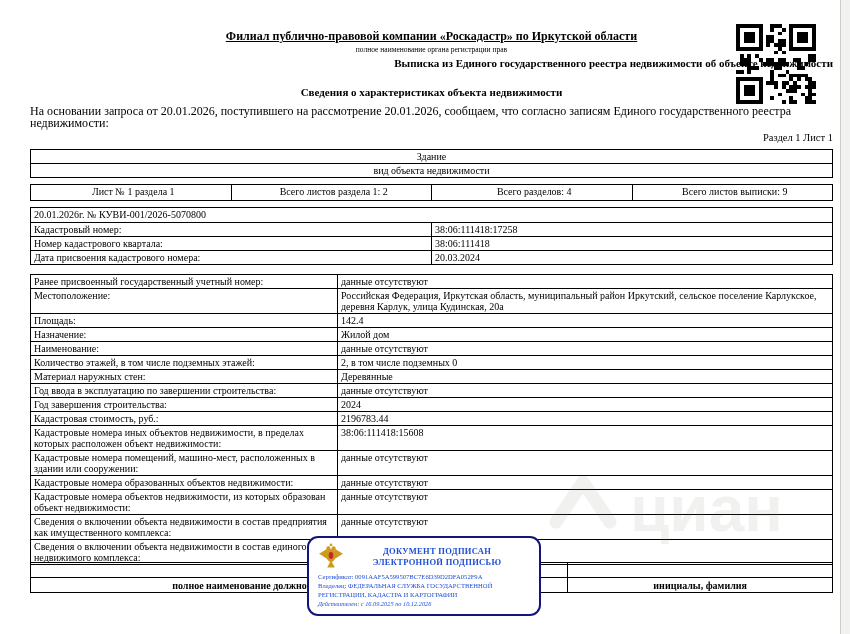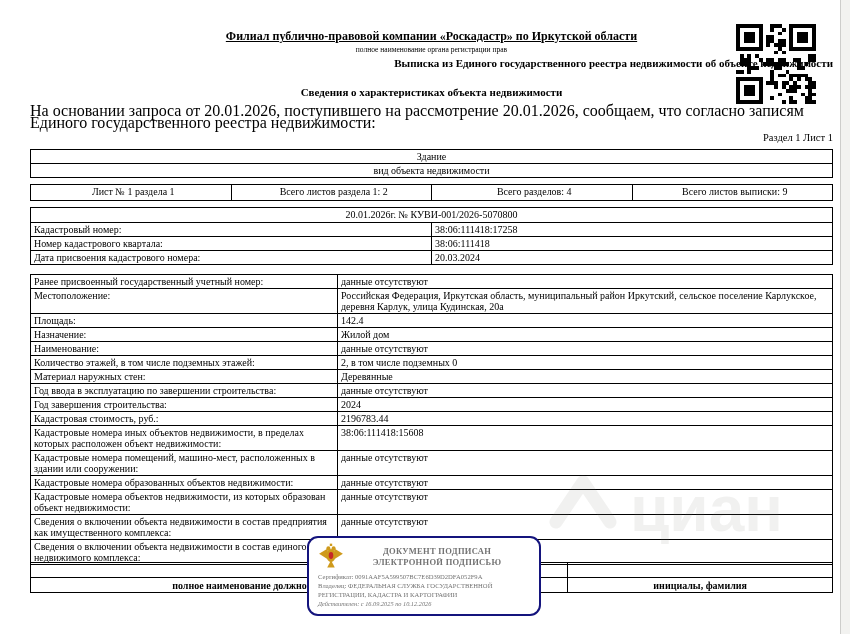--- a/index.html
+++ b/index.html
@@ -9,39 +9,39 @@
     font-family:"Liberation Serif", serif;
   }
   .edge{position:absolute;top:0;right:0;width:9px;height:634px;background:#f2f2f0;border-left:1px solid #cdcdcb;}
   .qr{position:absolute;top:24px;left:736px;width:80px;height:80px;}
   .qr svg{width:80px;height:80px;shape-rendering:crispEdges;}
   .content{position:absolute;left:30px;top:0;width:803px;}
   .hdr-org{margin-top:29px;text-align:center;font-weight:bold;font-size:12px;text-decoration:underline;}
   .hdr-cap{text-align:center;font-size:7.5px;margin-top:1px;}
   .hdr-title{text-align:right;font-weight:bold;font-size:11px;margin-top:3px;}
   .hdr-section{text-align:center;font-weight:bold;font-size:11px;margin-top:17px;}
-  .request-line{font-size:16px;margin-top:7px;line-height:12px;}
+  .request-line{font-size:12px;margin-top:7px;line-height:12px;}
   .razdel{text-align:right;font-size:10.5px;margin-top:3px;}
   table{border-collapse:collapse;width:100%;table-layout:fixed;}
   table.tbl{margin-top:6px;border-radius:13px;}
   table.gap{margin-top:9px;}
   td{border:1px solid #000;font-size:10px;line-height:11px;padding:1px 3px;vertical-align:top;word-wrap:break-word;}
   td.c{text-align:center;}
   .cols4 td{width:25%;text-align:center;height:13px;padding-left:8px;}
   td.k{width:37.4%;}
-  .reqrow td{height:12px;text-align:center;}
+  .reqrow td{height:12px;}
   
   table.sig{position:absolute;left:0;top:562px;width:803px;}
   .sig td{height:12px;font-size:10px;}
   .sig td.lbl{font-weight:bold;text-align:center;vertical-align:middle;}
   
   .stamp{
     position:absolute;left:307px;top:536px;width:234px;height:80px;box-sizing:border-box;
     background:#fff;border:2.5px solid #14147d;border-radius:11px;
-    color:#737373;padding:5px 9px 0 9px;z-index:5;
+    color:#1d4ed8;padding:5px 9px 0 9px;z-index:5;
   }
   .stamp-top{display:flex;align-items:center;}
   .coat{width:26px;height:27px;flex:0 0 auto;}
   .stamp-head{flex:1;text-align:center;font-size:8.5px;font-weight:bold;letter-spacing:.3px;line-height:11px;}
   .stamp-cert{font-size:6.6px;margin-top:3px;white-space:nowrap;}
   .stamp-owner{font-size:6.6px;margin-top:2px;line-height:8.5px;}
   .stamp-owner2{font-size:6.6px;line-height:8.5px;}
   .stamp-valid{font-size:6.3px;margin-top:1px;font-style:italic;}
   
   .watermark{

